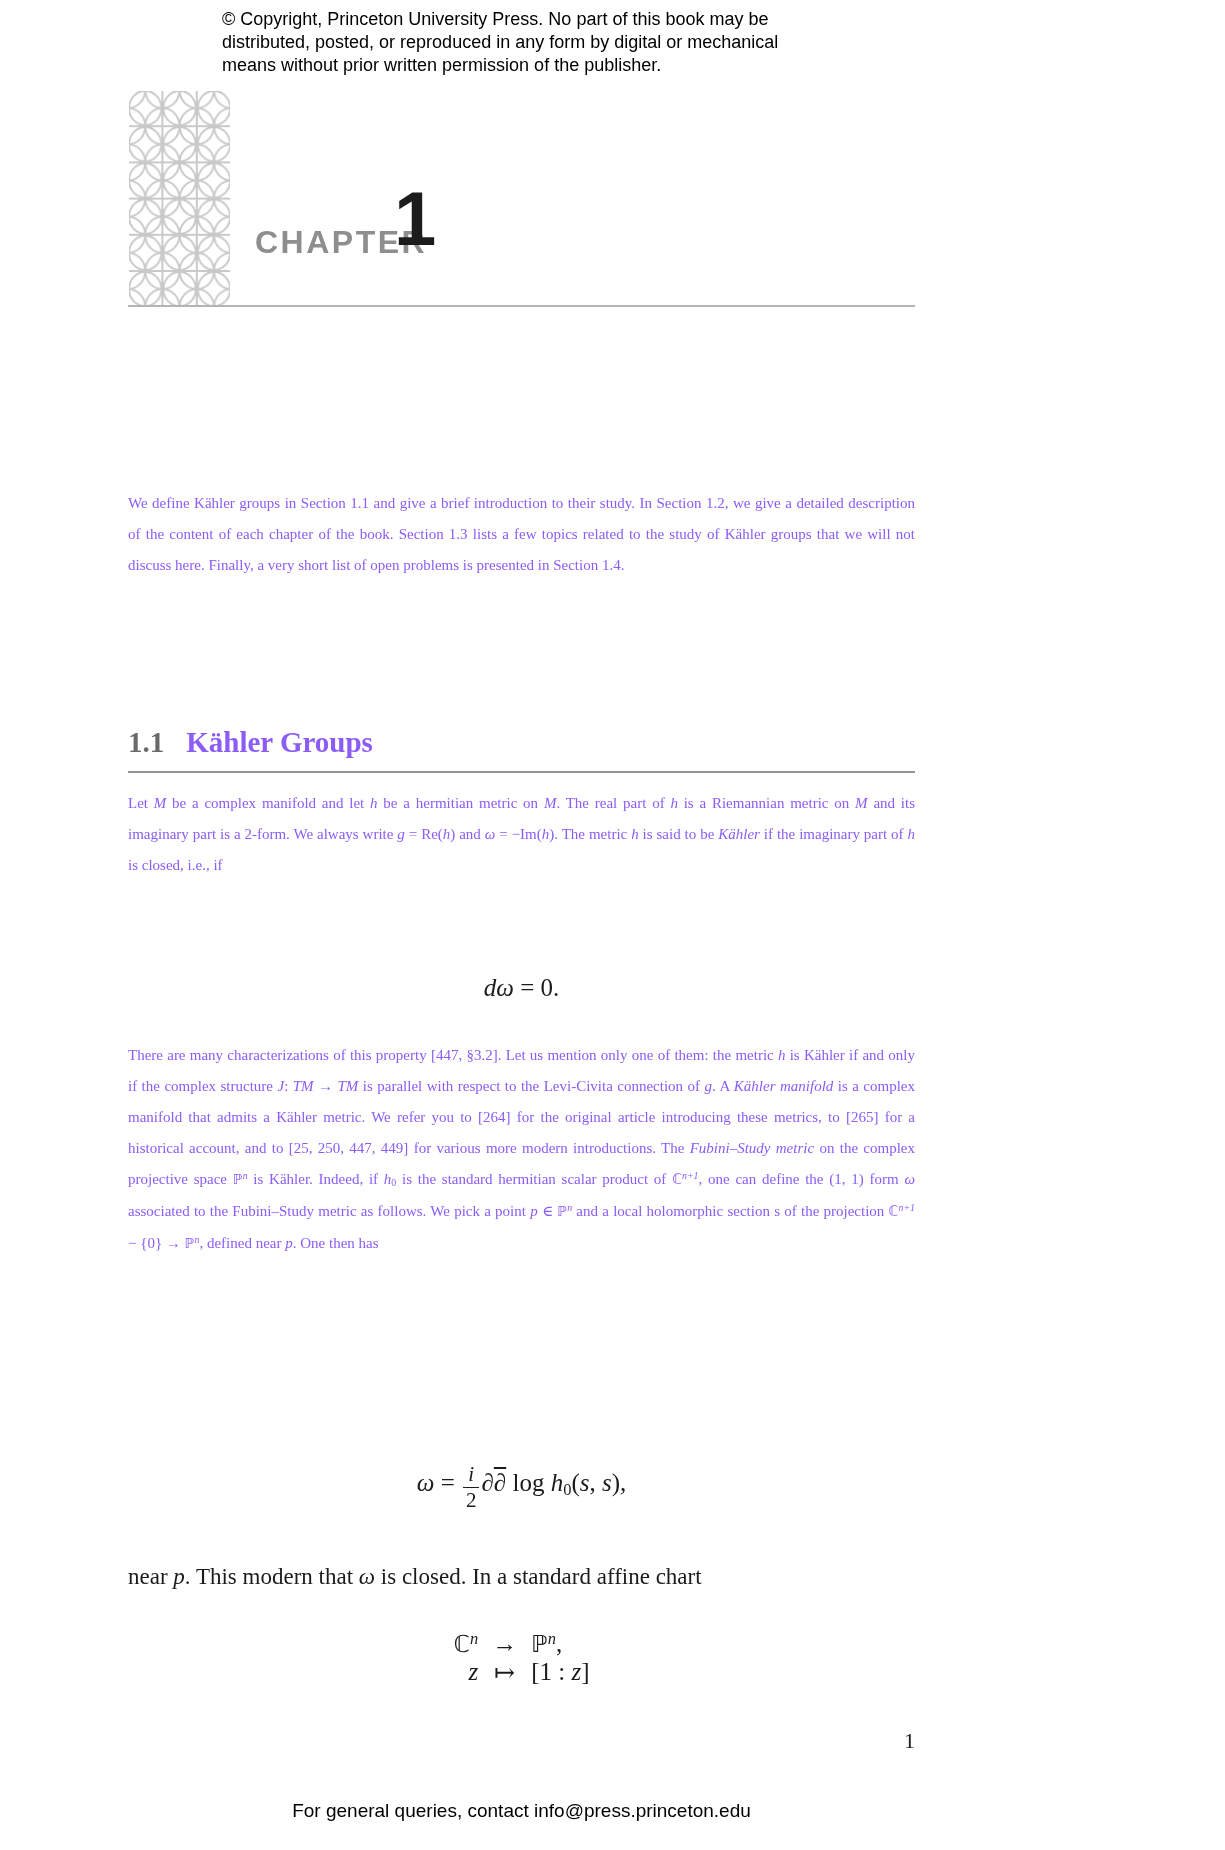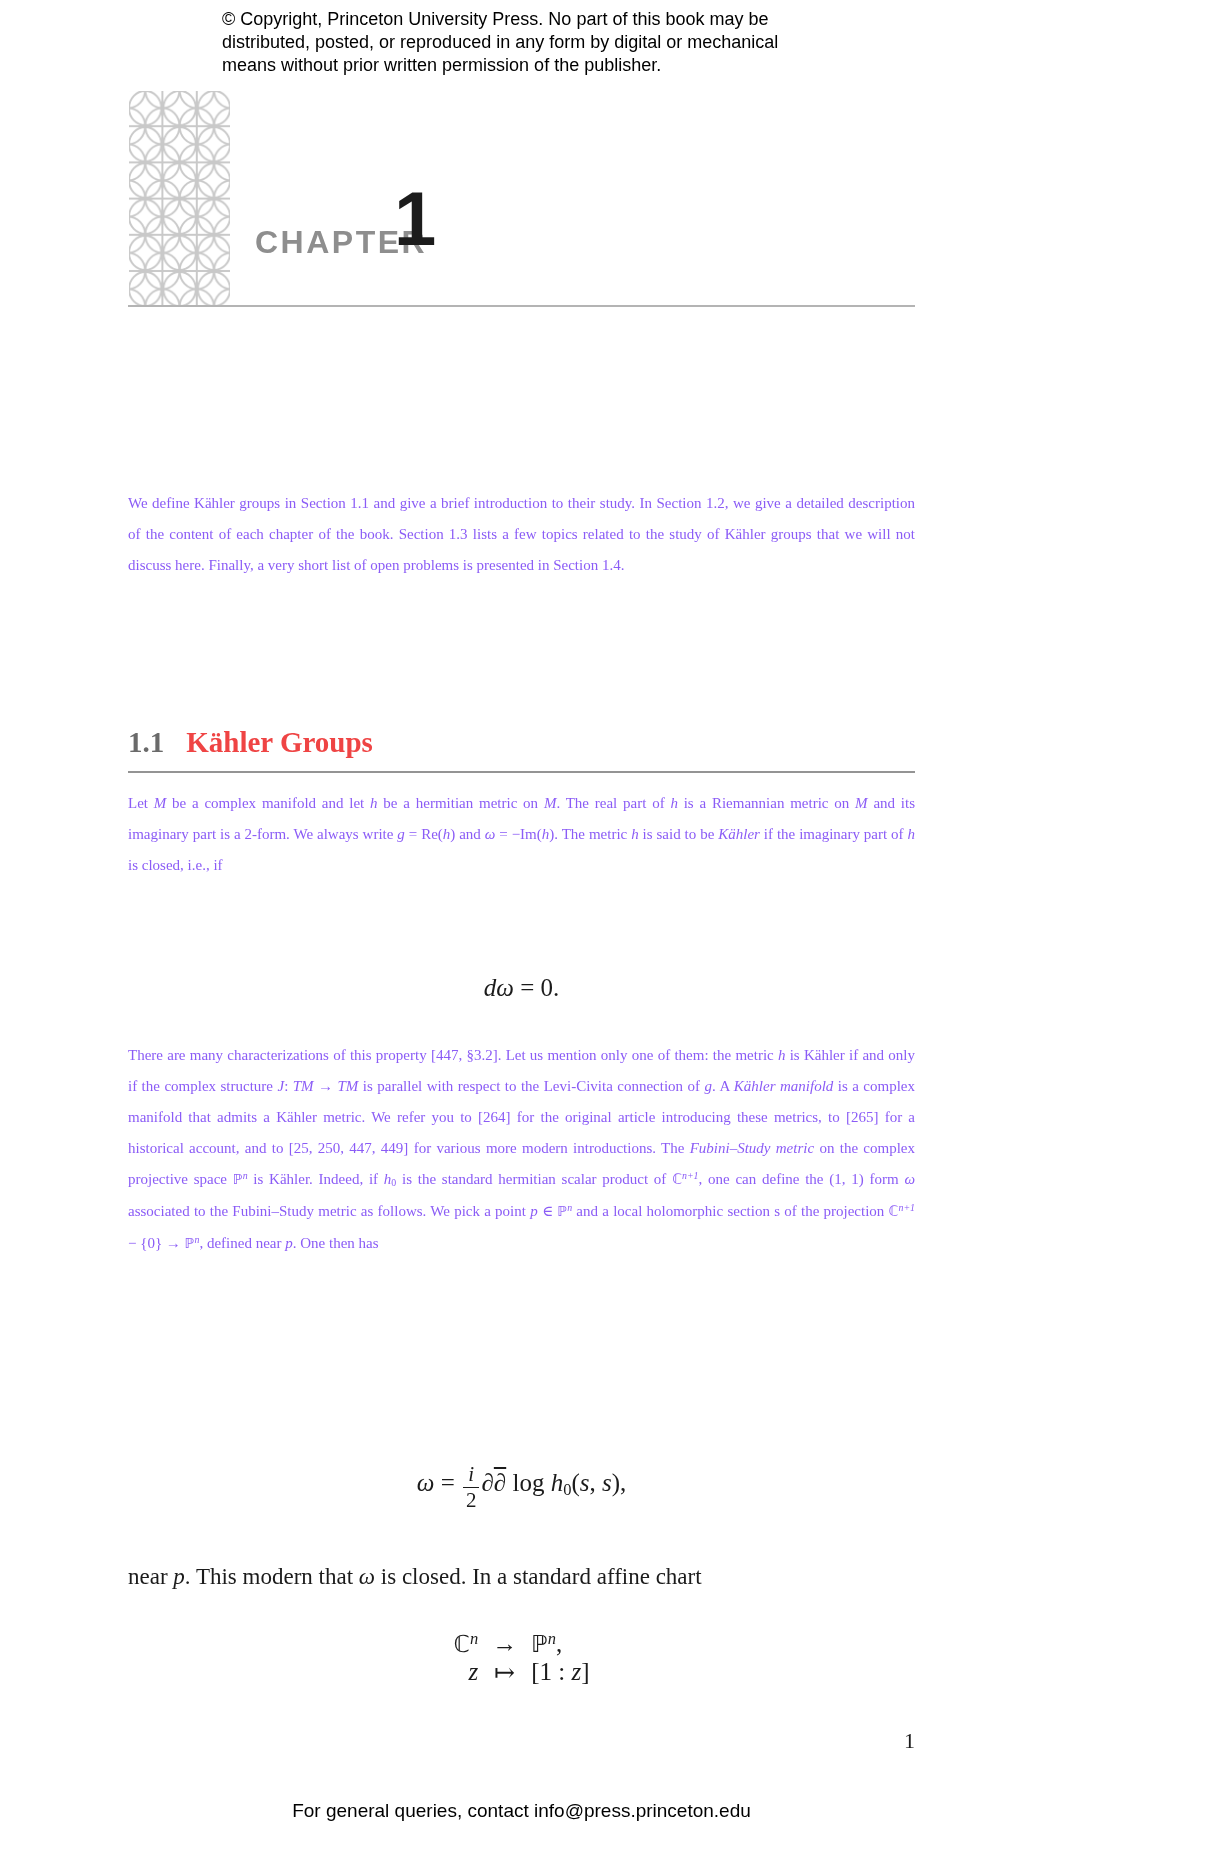--- a/index.html
+++ b/index.html
@@ -46,21 +46,21 @@
   .col { left: 128px; width: 787px; }
   .body-text {
     font-size: 15px; line-height: 31px;
     text-align: justify; text-justify: inter-word;
     color: #8b5cf6;
   }
   .single-line { font-size: 23px; line-height: 38.5px; text-align: left; }
 
   .section-heading { top: 726px; font-size: 29px; font-weight: 700; }
   .section-number { color: #6a6a6a; margin-right: 22px; font-weight: 700; }
-  .section-title { color: #ef4444; text-align: right; }
+  .section-title { color: #8b5cf6; text-align: right; }
   .heading-rule { left: 128px; top: 771px; width: 787px; height: 2px; background: #949494; }
 
   
   .equation { text-align: center; font-size: 25px; line-height: 1.3; }
   .frac {
     display: inline-block; vertical-align: -0.75em;
     text-align: center; font-size: 21px; line-height: 1.1;
     margin: 0 2px;
   }
   .frac .num { display: block; padding: 0 3px 1px 3px; }

